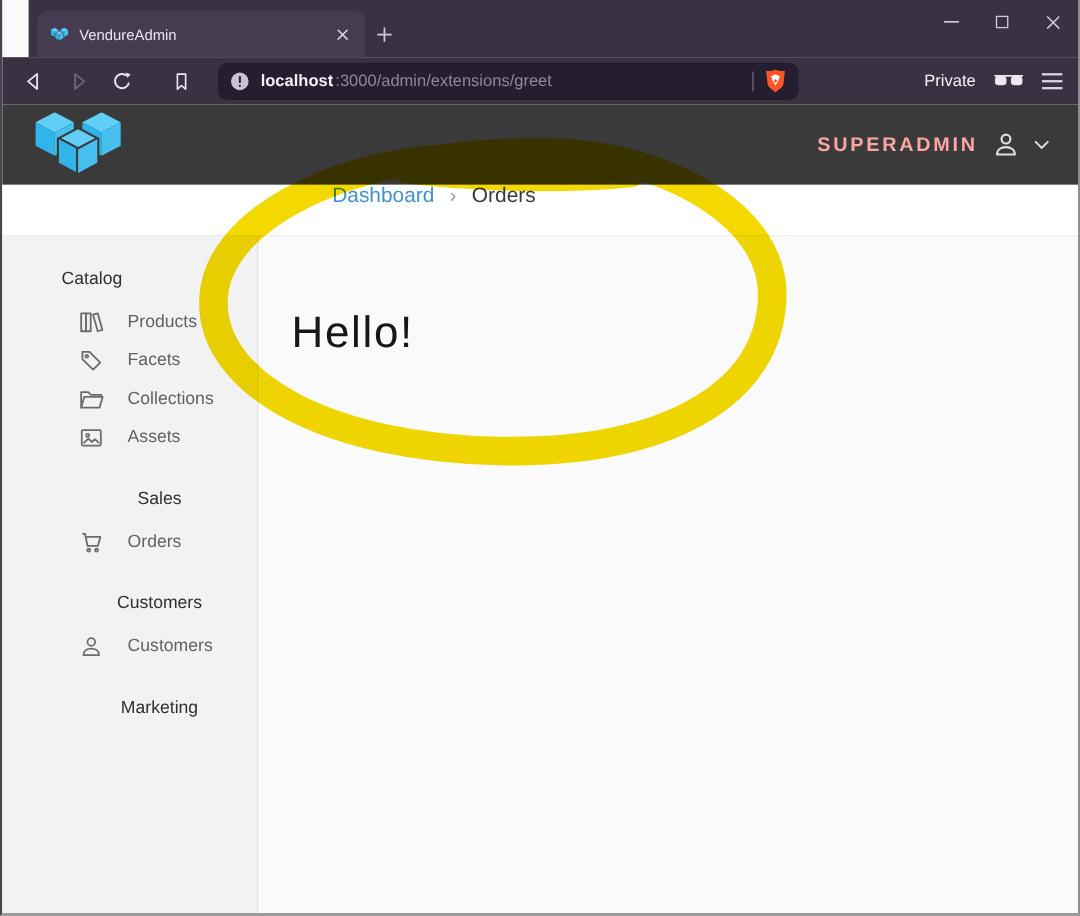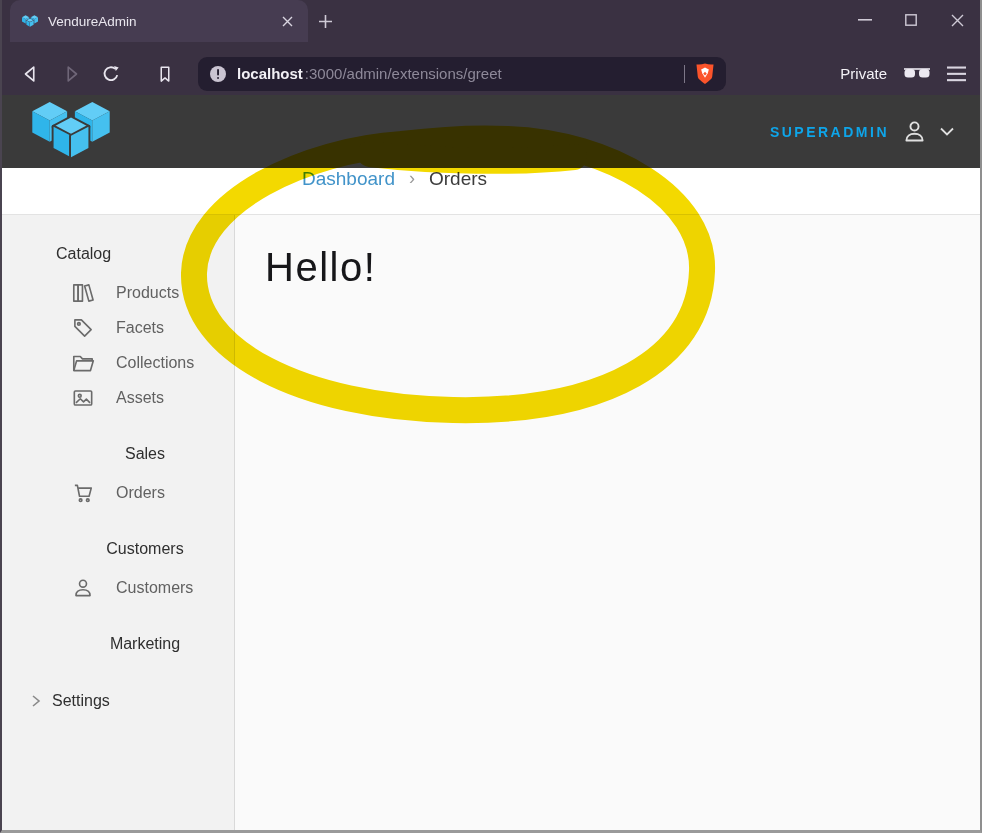--- a/index.html
+++ b/index.html
@@ -4,21 +4,21 @@
 <style>
   * { margin:0; padding:0; box-sizing:border-box; }
   html,body { width:982px; height:833px; background:#222; }
   body { font-family:"Liberation Sans", sans-serif; }
   .window {
     position:relative; width:982px; height:833px; overflow:hidden;
     background:#fafafa;
     border-left:2px solid #4a4450; border-right:2px solid #8f8f8f; border-bottom:3px solid #9a9a9a;
   }
   
-  .tabstrip { position:relative; height:52px; background:#3a3142; display:flex; align-items:flex-start; }
+  .tabstrip { position:relative; height:52px; background:#3a3142; display:flex; align-items:flex-end;margin-left:24px; }
   .tab {
     margin-left:8px; width:298px; height:42px; background:#463c51;
     border-radius:10px 10px 0 0; display:flex; align-items:center; padding:0 10px 0 12px; gap:10px;
   }
   .tab-title { font-size:13.5px; color:#e9e6ee; flex:1; white-space:nowrap; overflow:hidden; }
   .icon-btn { display:flex; align-items:center; justify-content:center; cursor:default; }
   .tab-close { width:22px; height:22px; border-radius:4px; }
   .newtab { width:34px; height:42px; display:flex; align-items:center; justify-content:center; }
   .win-controls { position:absolute; right:0; top:0; height:40px; display:flex; }
   .win-btn { width:46px; height:40px; display:flex; align-items:center; justify-content:center; }
@@ -31,36 +31,36 @@
     display:flex; align-items:center; padding:0 10px; gap:9px;
   }
   .url-host { font-size:15px; color:#f2f0f5; font-weight:bold; }
   .url-path { font-size:15px; color:#8e8999; margin-left:-7px; white-space:nowrap; overflow:hidden; flex:1; }
   .url-divider { width:1px; height:18px; background:#7d7788; }
   .right-cluster { margin-left:auto; display:flex; gap:16px; }
   .private-label { font-size:15px; color:#f4f2f7; }
   
   .app-header { height:73px; background:#3a3a3a; display:flex; align-items:center; padding:0 26px 0 30px; }
   .user-menu { margin-left:auto; display:flex; align-items:center; gap:12px; }
-  .user-name { font-size:14px; font-weight:bold; letter-spacing:2.5px; color:#0ea5e9; }
+  .user-name { font-size:18px; font-weight:bold; letter-spacing:2.5px; color:#fca5a5; }
   
   .breadcrumb-bar { height:47px; background:#ffffff; border-bottom:1px solid #e3e3e3; display:flex; align-items:flex-start; padding-left:300px; gap:14px; font-size:19px; }
   .crumb-link { color:#4193c9; text-decoration:none; }
   .crumb-sep { color:#9a9a9a; font-size:18px; }
   .crumb-current { color:#3c3c3c; }
   
   .body-row { display:flex; height:617px; }
   .sidebar { width:233px; background:#f2f2f2; border-right:1px solid #d9d9d9; padding-top:30px; font-size:16px; }
   .nav-header { margin:0 0 8px 54px; color:#2f2f2f; height:22px; }
   .nav-item { display:flex; align-items:center; height:35px; padding-left:68px; gap:20px; color:#616161; cursor:default; }
   .nav-item svg { flex:0 0 auto; }
   .nav-section + .nav-section { margin-top:30px;text-align:center; }
   .settings-row { margin-top:32px; display:flex; align-items:center; padding-left:28px; gap:10px; color:#2f2f2f; height:24px; }
   .content { flex:1; background:#fafafa; }
-  .greeting { font-weight:300; font-size:40px; letter-spacing:1.5px; color:#17171a; margin:30px 0 0 30px; }
+  .greeting { font-weight:300; font-size:40px; letter-spacing:1.5px; color:#17171a; margin:65px 0 0 30px; }
   
   .annotation { position:absolute; left:0; top:0; width:982px; height:833px; pointer-events:none; mix-blend-mode:multiply; }
 </style>
 </head>
 <body>
 
 <div class="window">
 
   <div class="tabstrip">
     <div class="tab">
@@ -285,28 +285,20 @@
             </svg>
           </span>
           <span>Customers</span>
         </div>
       </div>
 
       <div class="nav-section">
         <div class="nav-header">Marketing</div>
       </div>
 
-      <div class="settings-row">
-        <span class="icon-btn">
-          <svg width="12" height="14" viewBox="0 0 12 14">
-              <polyline points="3,2 9,7 3,12" fill="none" stroke="#8a8a8a" stroke-width="1.6"></polyline>
-            </svg>
-        </span>
-        <span>Settings</span>
-      </div>
     </aside>
 
     <main class="content">
       <h2 class="greeting">Hello!</h2>
     </main>
   </div>
 
   <svg class="annotation" viewBox="0 0 982 833">
     <g fill="none" stroke="#f3d900" stroke-width="26" stroke-linecap="round">
       <path d="M 400 144 C 305 150 194 200 192 273 C 190 351 300 407 451 410 C 603 413 697 359 700 271 C 703 198 608 143 506 139 C 469 137 433 140 400 144"></path>

